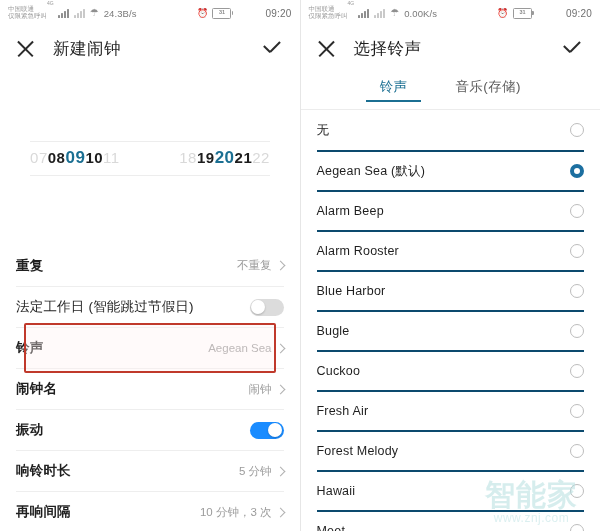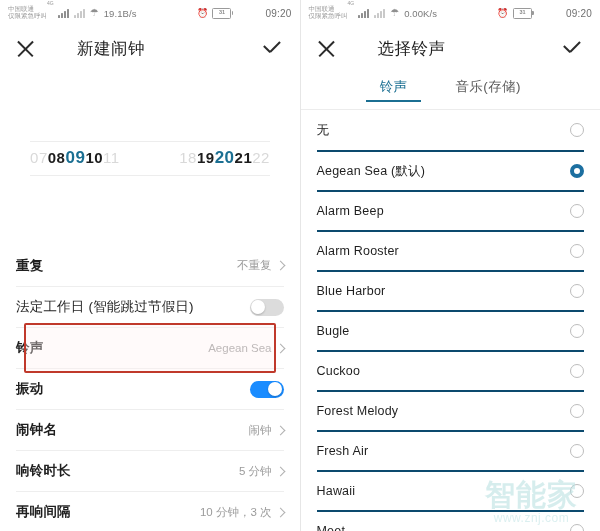--- a/index.html
+++ b/index.html
@@ -34,21 +34,21 @@
   .alarmic{font-size:9px;color:#8f8f8f;}
   .batt{
     width:17px;height:9px;border:1px solid #9a9a9a;border-radius:1.5px;
     position:relative;display:flex;align-items:center;justify-content:center;
   }
   .batt:after{content:"";position:absolute;right:-3px;top:2.5px;width:1.5px;height:4px;background:#9a9a9a;border-radius:0 1px 1px 0;}
   .batt b{font-size:5.5px;font-weight:700;color:#8a8a8a;line-height:1;}
   .clock{font-size:10px;color:#6f6f6f;letter-spacing:.2px;padding-left:30px;}
 
   
-  .appbar{height:45px;display:flex;align-items:center;padding:0 16px;box-sizing:border-box;background:#fff;gap:24px;}
+  .appbar{height:45px;display:flex;align-items:center;padding:0 16px;box-sizing:border-box;background:#fff;}
   .ic-x{width:19px;height:19px;position:relative;flex:none;}
   .ic-x:before,.ic-x:after{content:"";position:absolute;left:-1px;top:9px;width:21px;height:1.6px;background:#2b2b2b;}
   .ic-x:before{transform:rotate(45deg)}
   .ic-x:after{transform:rotate(-45deg)}
   .apptitle{font-size:16.5px;color:#1f1f1f;margin-left:18px;font-weight:400;letter-spacing:.5px;}
   .ic-check{margin-left:auto;width:20px;height:12px;position:relative;flex:none;}
   .ic-check:before{content:"";position:absolute;left:0;top:2px;width:9px;height:1.6px;background:#2b2b2b;transform:rotate(45deg);transform-origin:left center;}
   .ic-check:after{content:"";position:absolute;left:6.2px;top:8.3px;width:14px;height:1.6px;background:#2b2b2b;transform:rotate(-45deg);transform-origin:left center;}
 
   
@@ -125,21 +125,21 @@
           <i></i>
           <i></i>
         </span>
       <span class="sig dim">
           <i></i>
           <i></i>
           <i></i>
           <i></i>
         </span>
       <span class="wifi">☂</span>
-      <span class="rate">19.1B/s</span>
+      <span class="rate">24.3B/s</span>
       <span class="sb-right">
         <span class="alarmic">⏰</span>
         <span class="batt">
             <b>31</b>
           </span>
         <span class="clock">09:20</span>
       </span>
     </div>
 
     <div class="appbar">
@@ -187,32 +187,32 @@
       <div class="srow boxed">
         <span class="hl"></span>
         <span class="slabel">铃声</span>
         <span class="sval">
           <span>Aegean Sea</span>
           <span class="chev"></span>
         </span>
       </div>
 
       <div class="srow">
+        <span class="slabel">闹钟名</span>
+        <span class="sval">
+          <span>闹钟</span>
+          <span class="chev"></span>
+        </span>
+      </div>
+
+      <div class="srow">
         <span class="slabel">振动</span>
         <span class="tgl on">
             <span></span>
           </span>
-      </div>
-
-      <div class="srow">
-        <span class="slabel">闹钟名</span>
-        <span class="sval">
-          <span>闹钟</span>
-          <span class="chev"></span>
-        </span>
       </div>
 
       <div class="srow">
         <span class="slabel">响铃时长</span>
         <span class="sval">
           <span>5 分钟</span>
           <span class="chev"></span>
         </span>
       </div>
 
@@ -293,25 +293,25 @@
       </div>
       <div class="rtrow">
         <span class="rtname">Bugle</span>
         <span class="radio"></span>
       </div>
       <div class="rtrow">
         <span class="rtname">Cuckoo</span>
         <span class="radio"></span>
       </div>
       <div class="rtrow">
+        <span class="rtname">Fresh Air</span>
+        <span class="radio"></span>
+      </div>
+      <div class="rtrow">
         <span class="rtname">Forest Melody</span>
-        <span class="radio"></span>
-      </div>
-      <div class="rtrow">
-        <span class="rtname">Fresh Air</span>
         <span class="radio"></span>
       </div>
       <div class="rtrow">
         <span class="rtname">Hawaii</span>
         <span class="radio"></span>
       </div>
       <div class="rtrow">
         <span class="rtname">Meet</span>
         <span class="radio"></span>
       </div>

